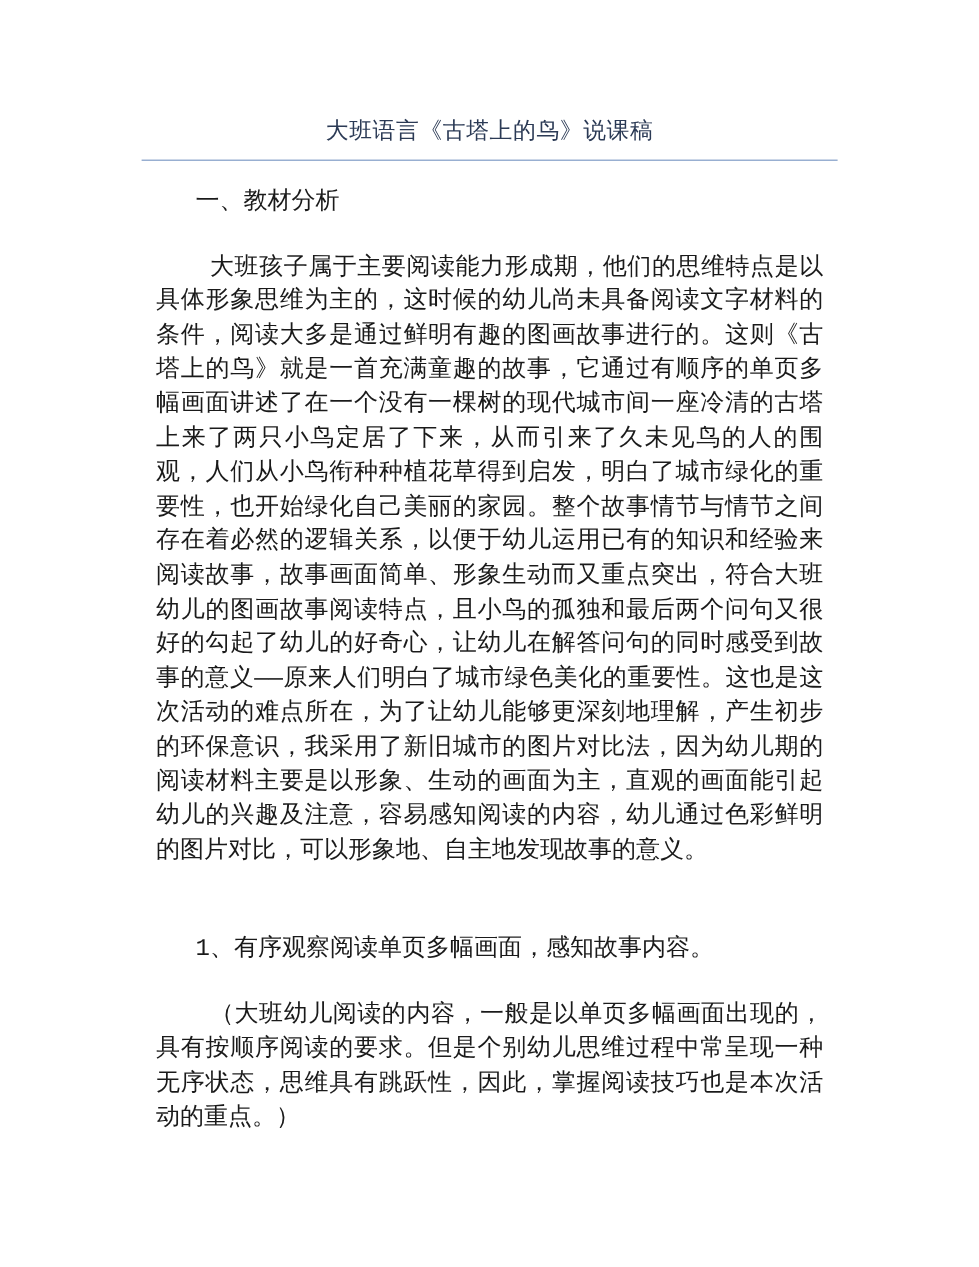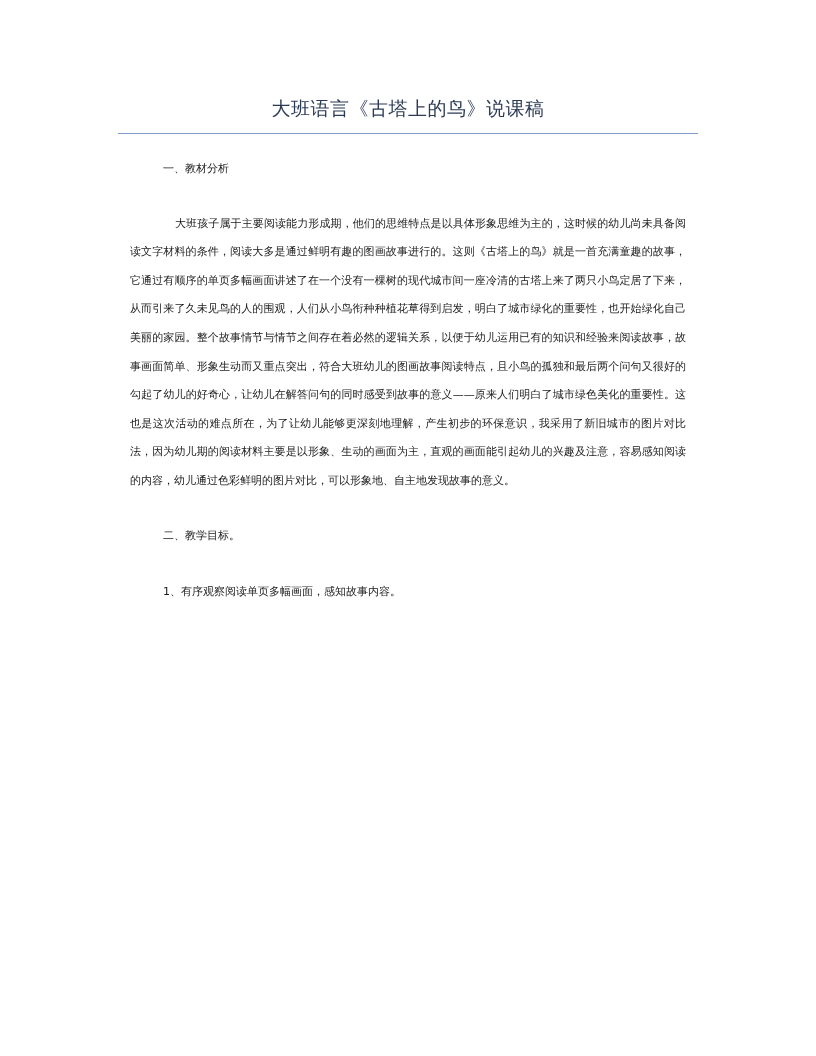--- a/index.html
+++ b/index.html
@@ -3,39 +3,39 @@
 <meta charset="utf-8">
 <style>
   html, body { margin: 0; padding: 0; background: #ffffff; }
   body { width: 816px; height: 1056px; position: relative; overflow: hidden;
          font-family: "DejaVu Sans", "Liberation Sans", sans-serif; color: #1a1a1a; }
   .page { position: absolute; left: 0; top: 0; width: 816px; height: 1011px; }
   .title { position: absolute; left: 118px; width: 580px; top: 96px; text-align: center;
            font-size: 19px; color: #2b3a55; letter-spacing: 0.5px; }
   .rule { position: absolute; left: 118px; width: 580px; top: 133px; height: 0;
           border-top: 1px solid #7f9cc6; }
-  .body { position: absolute; left: 118px; width: 580px; top: 155px; font-size: 11px;
-          line-height: 28.6px; }
+  .body { position: absolute; left: 118px; width: 580px; top: 155px; font-size: 20px;
+          line-height: 28.6px; font-family: Liberation Mono, monospace; }
   .p { margin: 12px; text-align: justify; }
   .heading { margin: 0; text-indent: 45px; }
   .indent { text-indent: 45px; }
   .gap { height: 14px; }
 </style>
 </head>
 <body>
 
 <div class="page">
   <div class="title">大班语言《古塔上的鸟》说课稿</div>
   <div class="rule"></div>
 
   <div class="body">
     <p class="heading">一、教材分析</p>
     <div class="gap"></div>
     <p class="p indent">大班孩子属于主要阅读能力形成期，他们的思维特点是以具体形象思维为主的，这时候的幼儿尚未具备阅读文字材料的条件，阅读大多是通过鲜明有趣的图画故事进行的。这则《古塔上的鸟》就是一首充满童趣的故事，它通过有顺序的单页多幅画面讲述了在一个没有一棵树的现代城市间一座冷清的古塔上来了两只小鸟定居了下来，从而引来了久未见鸟的人的围观，人们从小鸟衔种种植花草得到启发，明白了城市绿化的重要性，也开始绿化自己美丽的家园。整个故事情节与情节之间存在着必然的逻辑关系，以便于幼儿运用已有的知识和经验来阅读故事，故事画面简单、形象生动而又重点突出，符合大班幼儿的图画故事阅读特点，且小鸟的孤独和最后两个问句又很好的勾起了幼儿的好奇心，让幼儿在解答问句的同时感受到故事的意义——原来人们明白了城市绿色美化的重要性。这也是这次活动的难点所在，为了让幼儿能够更深刻地理解，产生初步的环保意识，我采用了新旧城市的图片对比法，因为幼儿期的阅读材料主要是以形象、生动的画面为主，直观的画面能引起幼儿的兴趣及注意，容易感知阅读的内容，幼儿通过色彩鲜明的图片对比，可以形象地、自主地发现故事的意义。</p>
     <div class="gap"></div>
-    <p class="heading">二、教学目标。</p>
     <div class="gap"></div>
     <div class="gap"></div>
     <p class="heading">1、有序观察阅读单页多幅画面，感知故事内容。</p>
     <div class="gap"></div>
+    <p class="p indent">（大班幼儿阅读的内容，一般是以单页多幅画面出现的，具有按顺序阅读的要求。但是个别幼儿思维过程中常呈现一种无序状态，思维具有跳跃性，因此，掌握阅读技巧也是本次活动的重点。）</p>
     <div class="gap"></div>
   </div>
 </div>
 
 </body></html>

